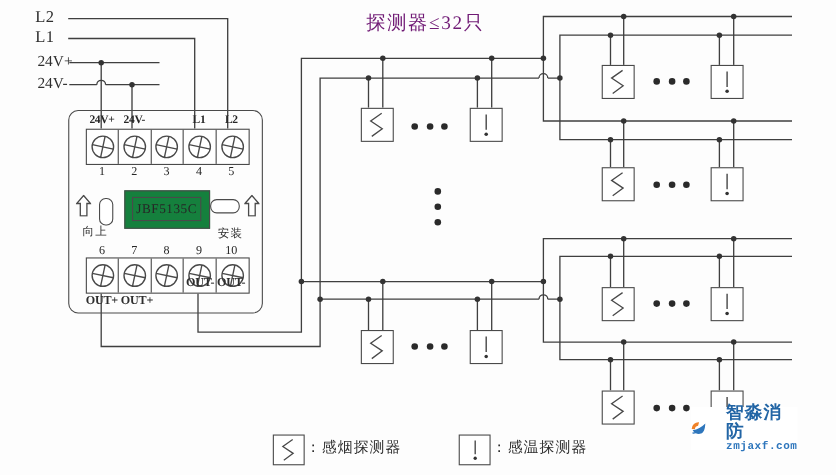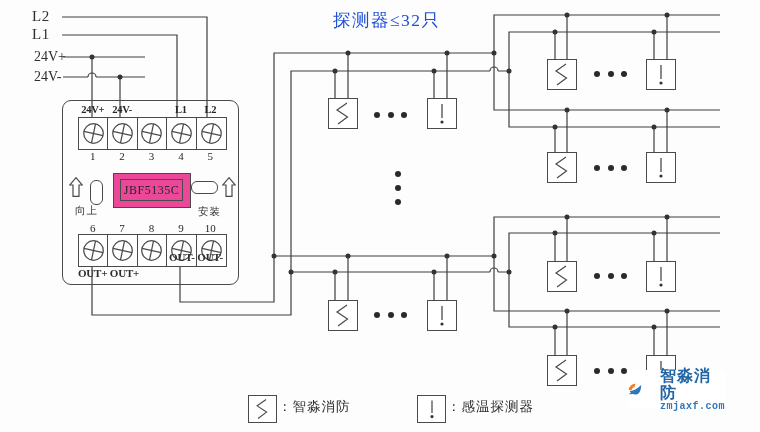--- a/index.html
+++ b/index.html
@@ -3,34 +3,34 @@
 <meta charset="utf-8">
 <style>
   html,body{margin:0;padding:0;background:#fff;}
   .stage{position:relative;width:760px;height:432px;background:#fdfdfd;overflow:hidden;
          font-family:"Liberation Serif", serif;color:#262626;text-decoration:underline;}
   .stage svg{display:block;}
   .abs{position:absolute;}
   .wirelayer{position:absolute;left:0;top:0;}
   .lbl{position:absolute;white-space:nowrap;color:#2e2e2e;}
   .feed{font-size:15px;letter-spacing:.5px;}
-  .title{font-size:17.5px;letter-spacing:1.5px;color:#1d4ed8;}
+  .title{font-size:17.5px;letter-spacing:1.5px;color:#701a75;}
   
   .module{position:absolute;left:62px;top:100px;width:175px;height:183px;
           border:1.5px solid #4a4a4a;border-radius:9px;background:transparent;}
   .strip{position:absolute;left:15px;width:147px;height:31px;border:1.3px solid #4a4a4a;
          display:grid;grid-template-columns:repeat(5,1fr);background:#fff;}
   .strip .cell{border-right:1.3px solid #4a4a4a;display:flex;align-items:center;justify-content:center;}
   .strip .cell:last-child{border-right:none;}
   .cellrow{position:absolute;left:15px;width:147px;display:grid;grid-template-columns:repeat(5,1fr);}
   .cellrow span{text-align:center;font-size:11px;}
   .cellrow.blds span{font-weight:bold;font-size:10.5px;letter-spacing:-.3px;}
   .pill-v{position:absolute;width:11px;height:23px;border:1.3px solid #4a4a4a;border-radius:6px;background:#fff;}
   .pill-h{position:absolute;width:25px;height:11px;border:1.3px solid #4a4a4a;border-radius:6px;background:#fff;}
-  .jbf-out{position:absolute;width:76px;height:33px;border:1.4px solid #4a4a4a;background:#ec4899;}
+  .jbf-out{position:absolute;width:76px;height:33px;border:1.4px solid #4a4a4a;background:#15803d;}
   .jbf-in{position:absolute;left:6px;top:5px;width:61px;height:20px;border:1.2px solid #4a4a4a;
           display:flex;align-items:center;justify-content:center;font-size:12px;letter-spacing:.5px;}
   .cntext{font-size:10.5px;letter-spacing:1px;}
   .outlbl{font-size:11px;font-weight:bold;letter-spacing:-.2px;}
   
   .det{position:absolute;width:28px;height:29px;border:1.3px solid #4a4a4a;background:#fff;
        display:flex;align-items:center;justify-content:center;}
   .det.lg{width:27px;height:26px;}
   .legend-text{font-size:13.5px;letter-spacing:1px;}
   
@@ -342,21 +342,21 @@
         <line x1="14" y1="5" x2="14" y2="19" stroke="#4a4a4a" stroke-width="1.3"></line>
         <circle cx="14" cy="23" r="1.6" fill="#333"></circle>
       </svg>
     </div>
 
   <div class="det lg" style="left:248px;top:395px;">
       <svg width="27" height="26" viewBox="0 0 28 29">
         <polyline points="18,4 8,11 18.5,18 9,25" fill="none" stroke="#4a4a4a" stroke-width="1.3"></polyline>
       </svg>
     </div>
-  <div class="lbl legend-text" style="left:278px;top:398px;">：智淼消防</div>
+  <div class="lbl legend-text" style="left:278px;top:398px;">：感烟探测器</div>
   <div class="det lg" style="left:417px;top:395px;">
       <svg width="26" height="26" viewBox="0 0 28 29">
         <line x1="14" y1="5" x2="14" y2="19" stroke="#4a4a4a" stroke-width="1.4"></line>
         <circle cx="14" cy="23" r="1.7" fill="#333"></circle>
       </svg>
     </div>
   <div class="lbl legend-text" style="left:447px;top:398px;">：感温探测器</div>
 
   <div class="logo">
     <svg width="27" height="30" viewBox="0 0 26 26">

